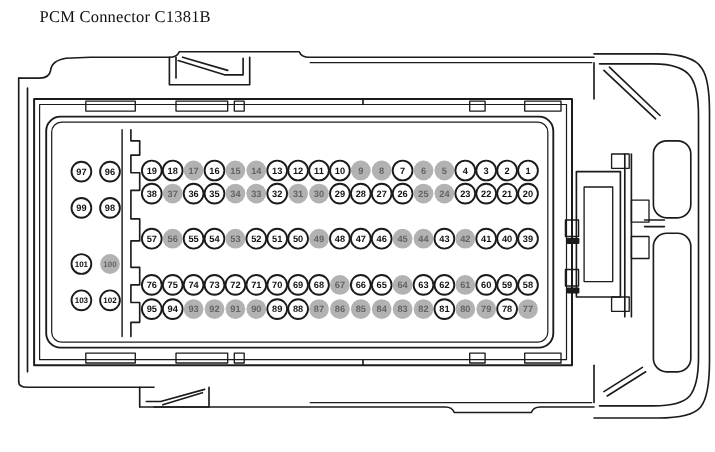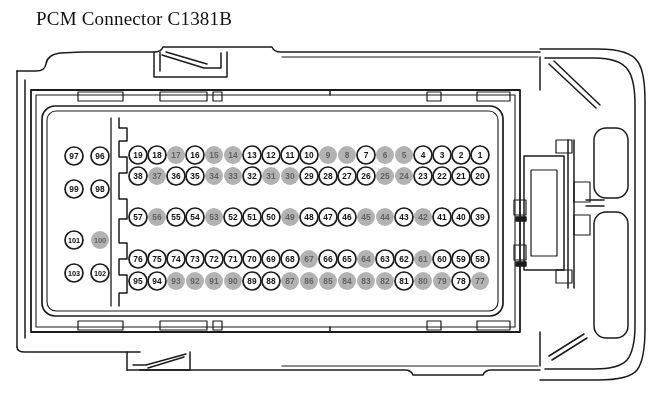--- a/index.html
+++ b/index.html
@@ -1,20 +1,20 @@
 <!DOCTYPE html>
 <html><head>
 <meta charset="utf-8">
 <style>
   html,body{margin:0;padding:0;background:#ffffff;width:650px;height:411px;overflow:hidden;}
   body{font-family:"Liberation Sans",sans-serif;position:relative;}
   .page-title{
     position:absolute;left:36px;top:8px;
     font-family:"Liberation Serif","DejaVu Serif",serif;
-    font-size:19px;color:#111;letter-spacing:.2px;text-align:right;
+    font-size:15px;color:#111;letter-spacing:.2px;text-align:right;
   }
   .diagram-wrap{position:absolute;left:0;top:0;width:650px;height:411px;}
   svg{display:block;}
 </style>
 </head>
 <body>
 
 <div class="page-title">PCM Connector C1381B</div>
 
 <div class="diagram-wrap">

